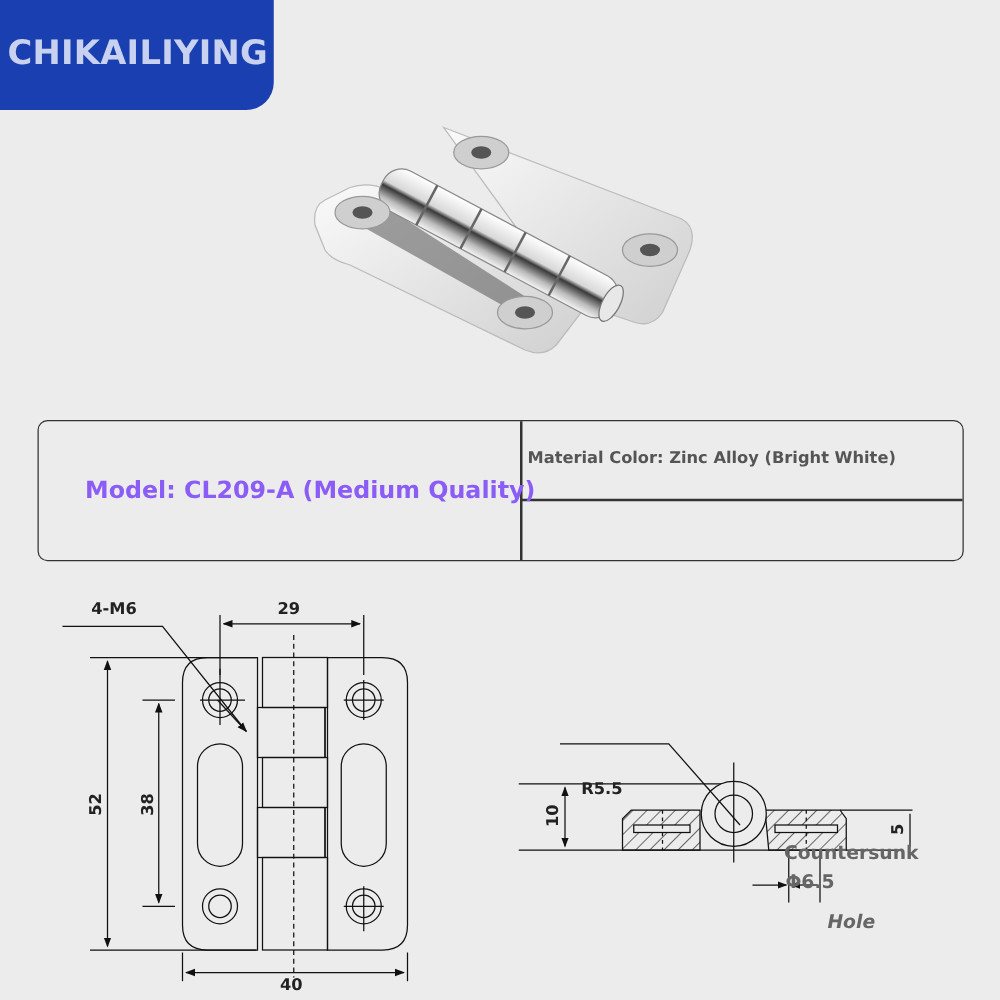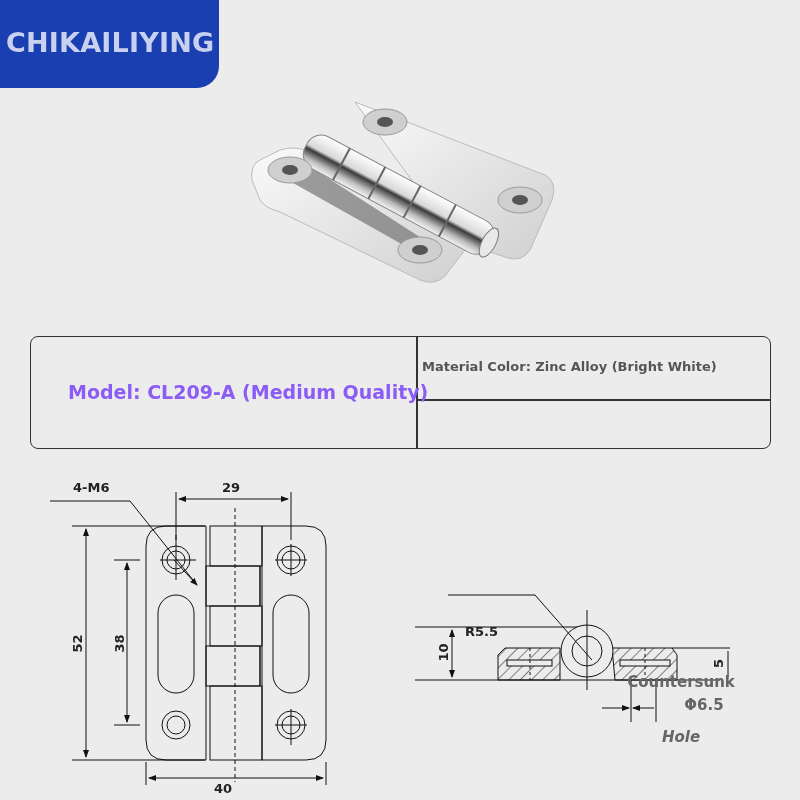--- a/index.html
+++ b/index.html
@@ -161,20 +161,20 @@
       <line x1="656" y1="680" x2="656" y2="722"></line>
     <line x1="602" y1="708" x2="629" y2="708" marker-end="url(#arr)"></line>
     <line x1="633" y1="708" x2="654" y2="708" marker-start="url(#arr)"></line>
   </g>
 </svg>
 
 <div class="lbl" style="left:73px;top:480px;">4-M6</div>
 <div class="lbl" style="left:222px;top:480px;">29</div>
 <div class="lbl" style="left:68px;top:636px;transform:rotate(-90deg);">52</div>
 <div class="lbl" style="left:110px;top:636px;transform:rotate(-90deg);">38</div>
-<div class="lbl" style="left:214px;top:781px;">40</div>
+<div class="lbl" style="left:224px;top:781px;">40</div>
 
 <div class="lbl" style="left:465px;top:577px;margin-top:47px;">R5.5</div>
 <div class="lbl" style="left:434px;top:645px;transform:rotate(-90deg);">10</div>
 <div class="lbl" style="left:714px;top:656px;transform:rotate(-90deg);">5</div>
-<div class="lbl-gray" style="left:654px;top:696px;width:100px;">Φ6.5</div>
+<div class="lbl-gray" style="left:598px;top:696px;width:100px;">Φ6.5</div>
 <div class="lbl-gray" style="left:626px;top:673px;width:110px;">Countersunk</div>
 <div class="lbl-gray" style="left:626px;top:728px;width:110px;font-style:italic;">Hole</div>
 
 </body></html>

